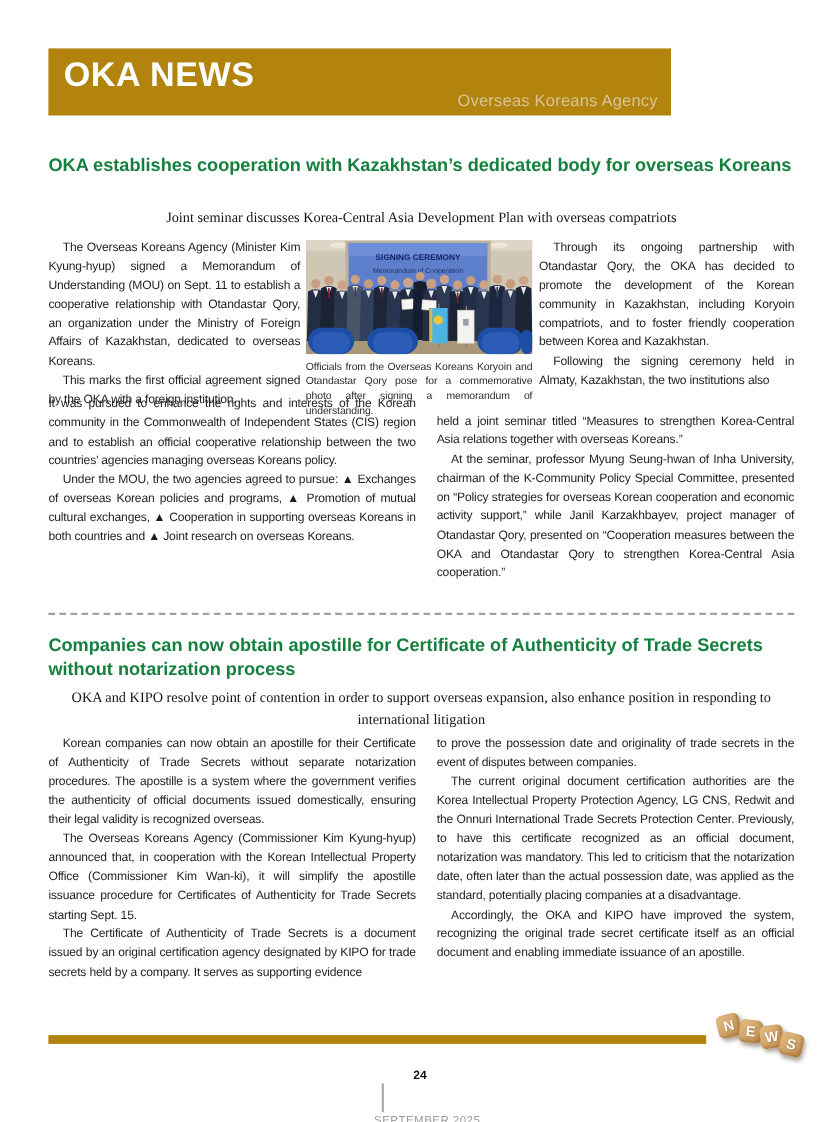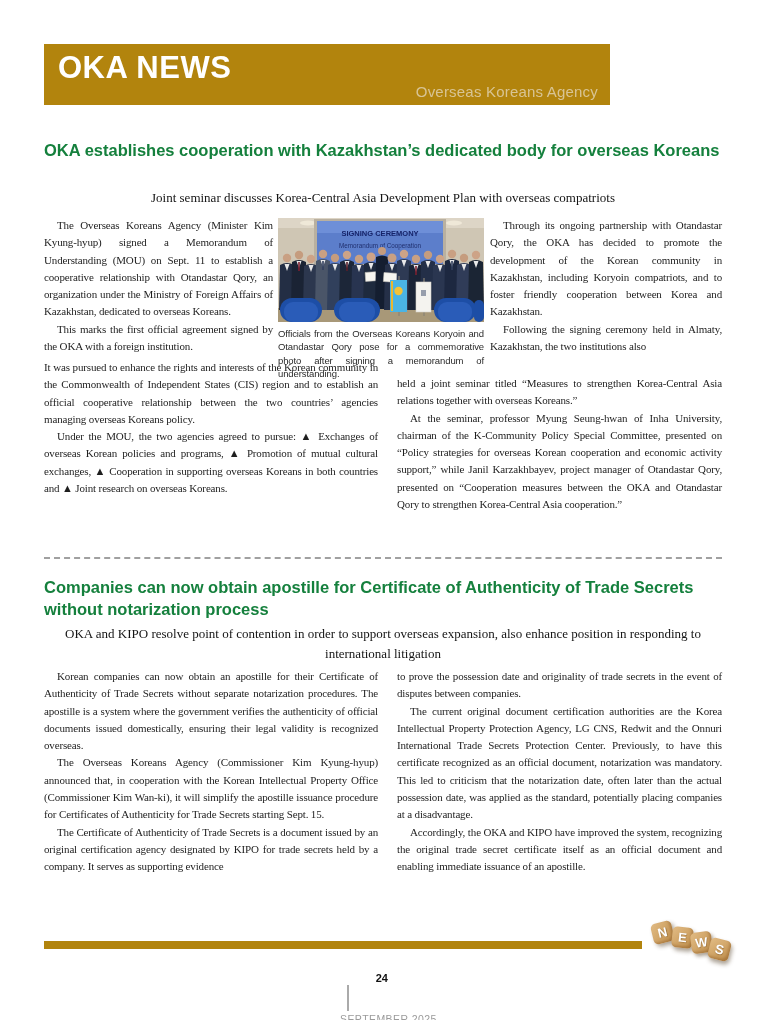--- a/index.html
+++ b/index.html
@@ -32,21 +32,21 @@
     position:absolute;left:64px;width:638px;text-align:center;
     font-family:"Liberation Serif","DejaVu Serif",serif;
     color:#141414;font-size:13px;line-height:20px;
   }
   
   .body-block{
     position:absolute;
     color:#1e1e1e;font-size:11px;line-height:17.3px;
     text-align:justify;letter-spacing:-0.15px;
   }
-  .body-block p{margin:0;font-family:Liberation Serif, serif;}
+  .body-block p{margin:0;}
   .body-block p.indent{text-indent:13px;}
   
   .photo-wrap{position:absolute;left:278px;top:218px;width:206px;height:104px;border-radius:22px;}
   .photo-wrap svg{display:block;}
   .photo-caption{
     position:absolute;left:278px;top:327px;width:206px;
     color:#2a2a2a;font-size:9.5px;line-height:13.3px;text-align:justify;
     letter-spacing:-0.1px;
   }
   

